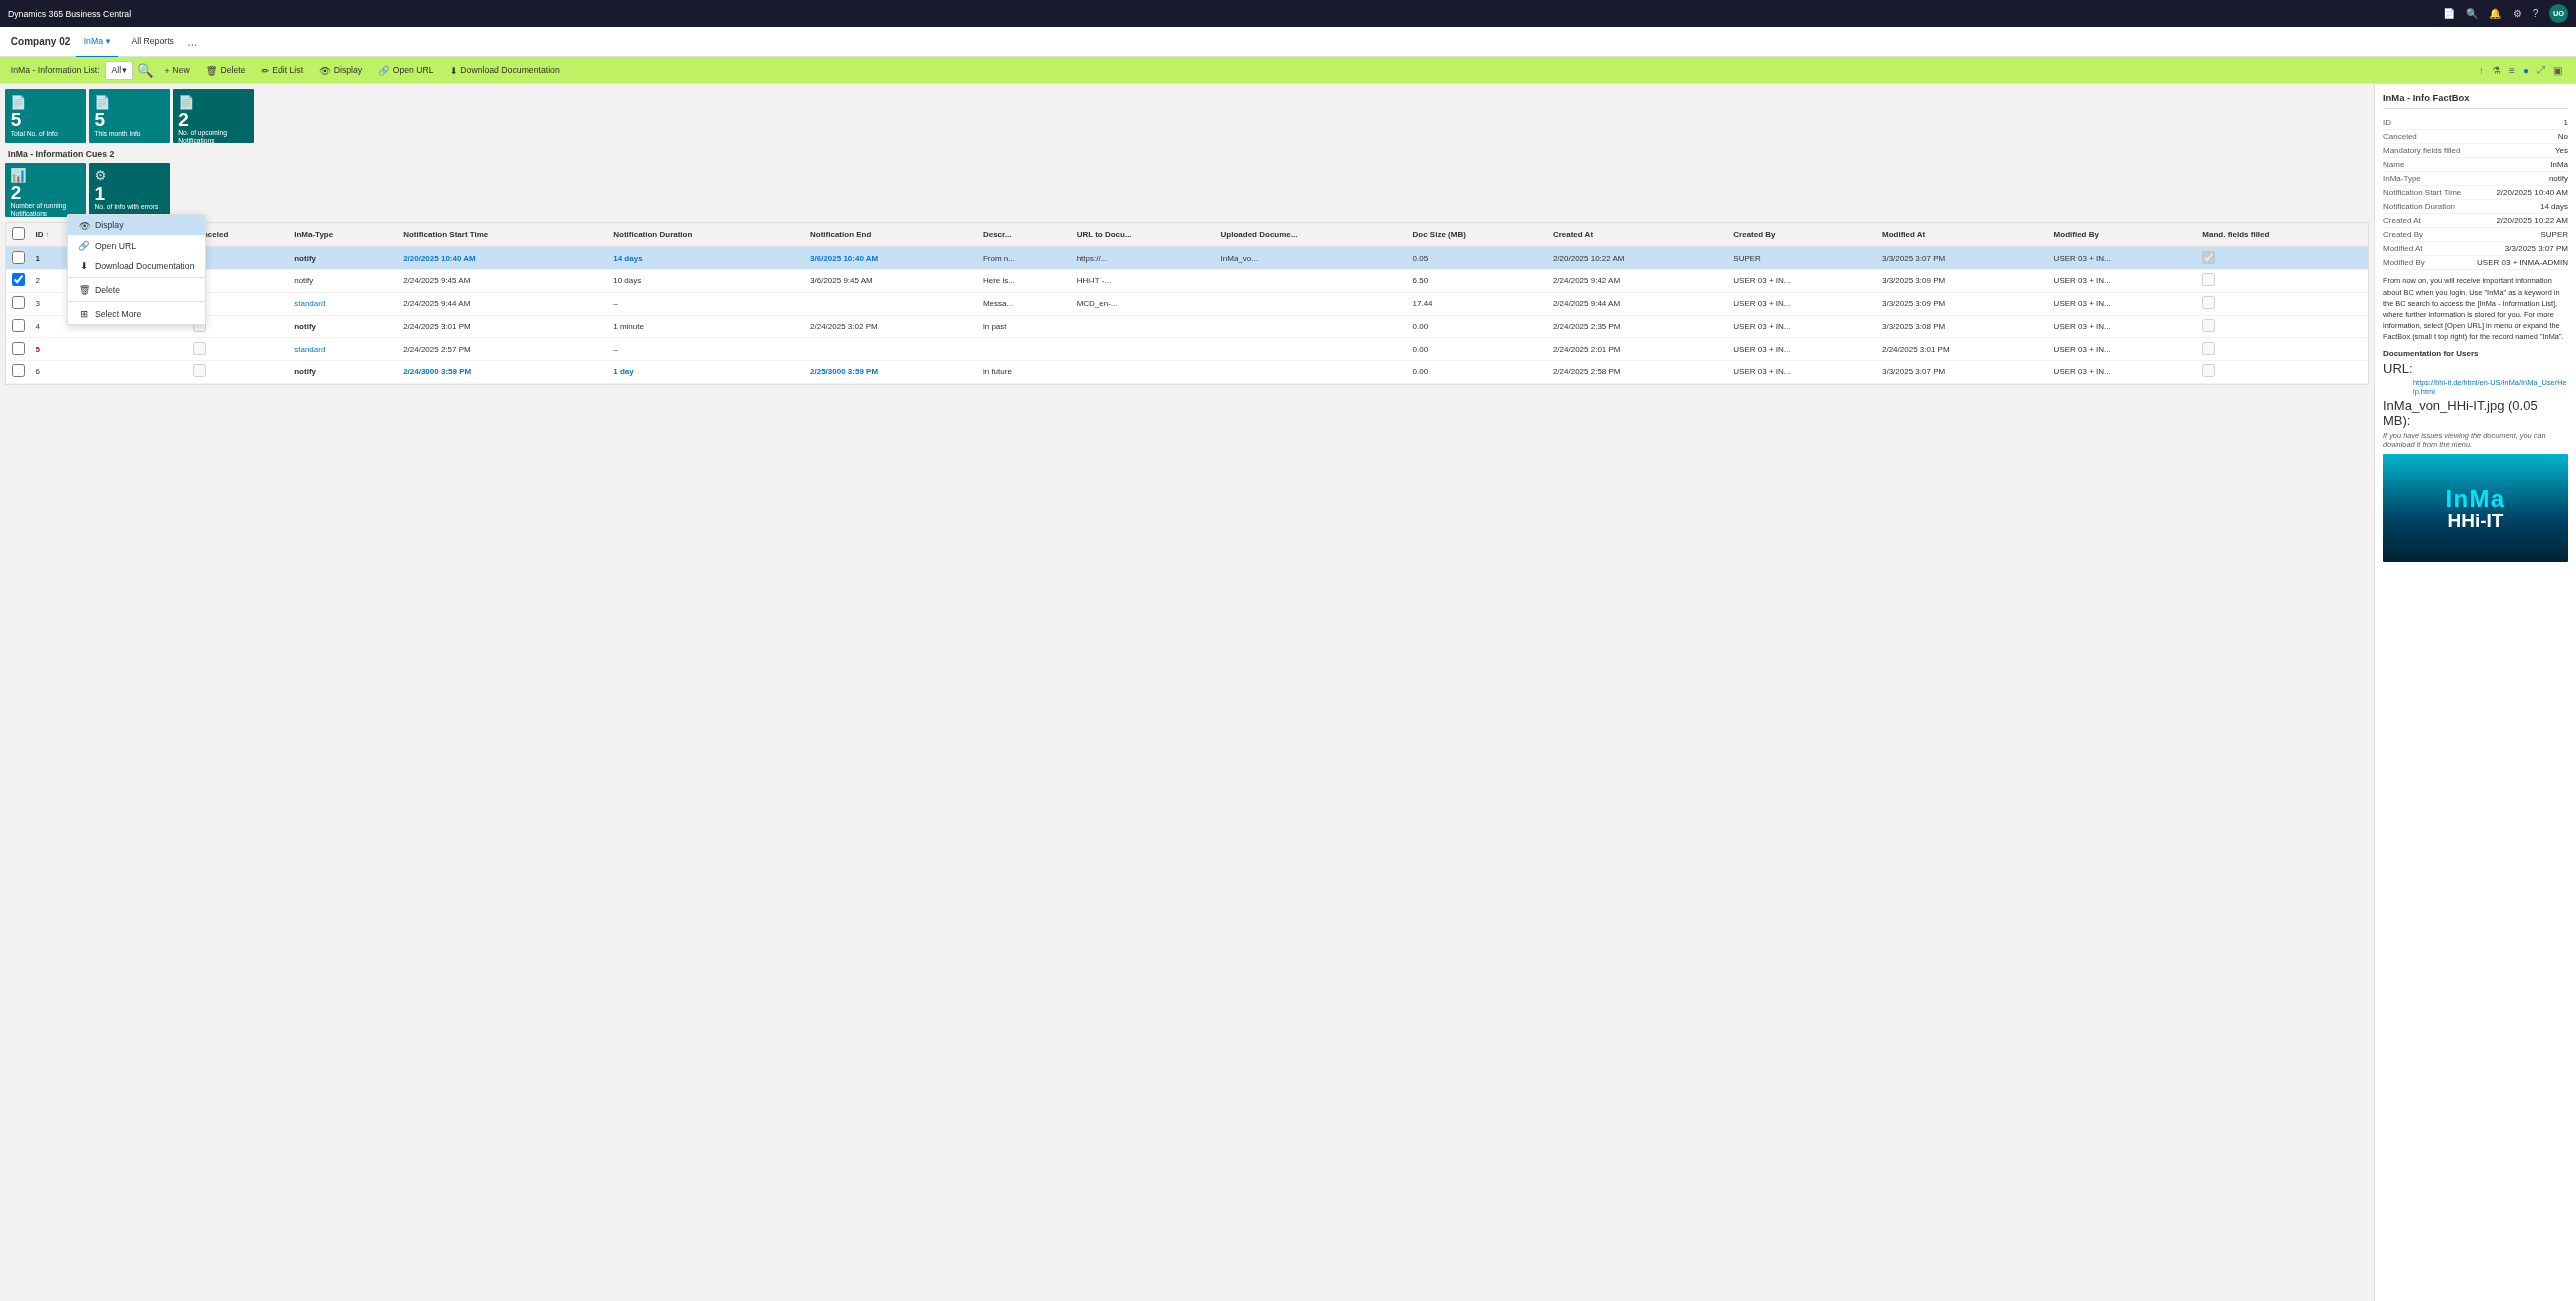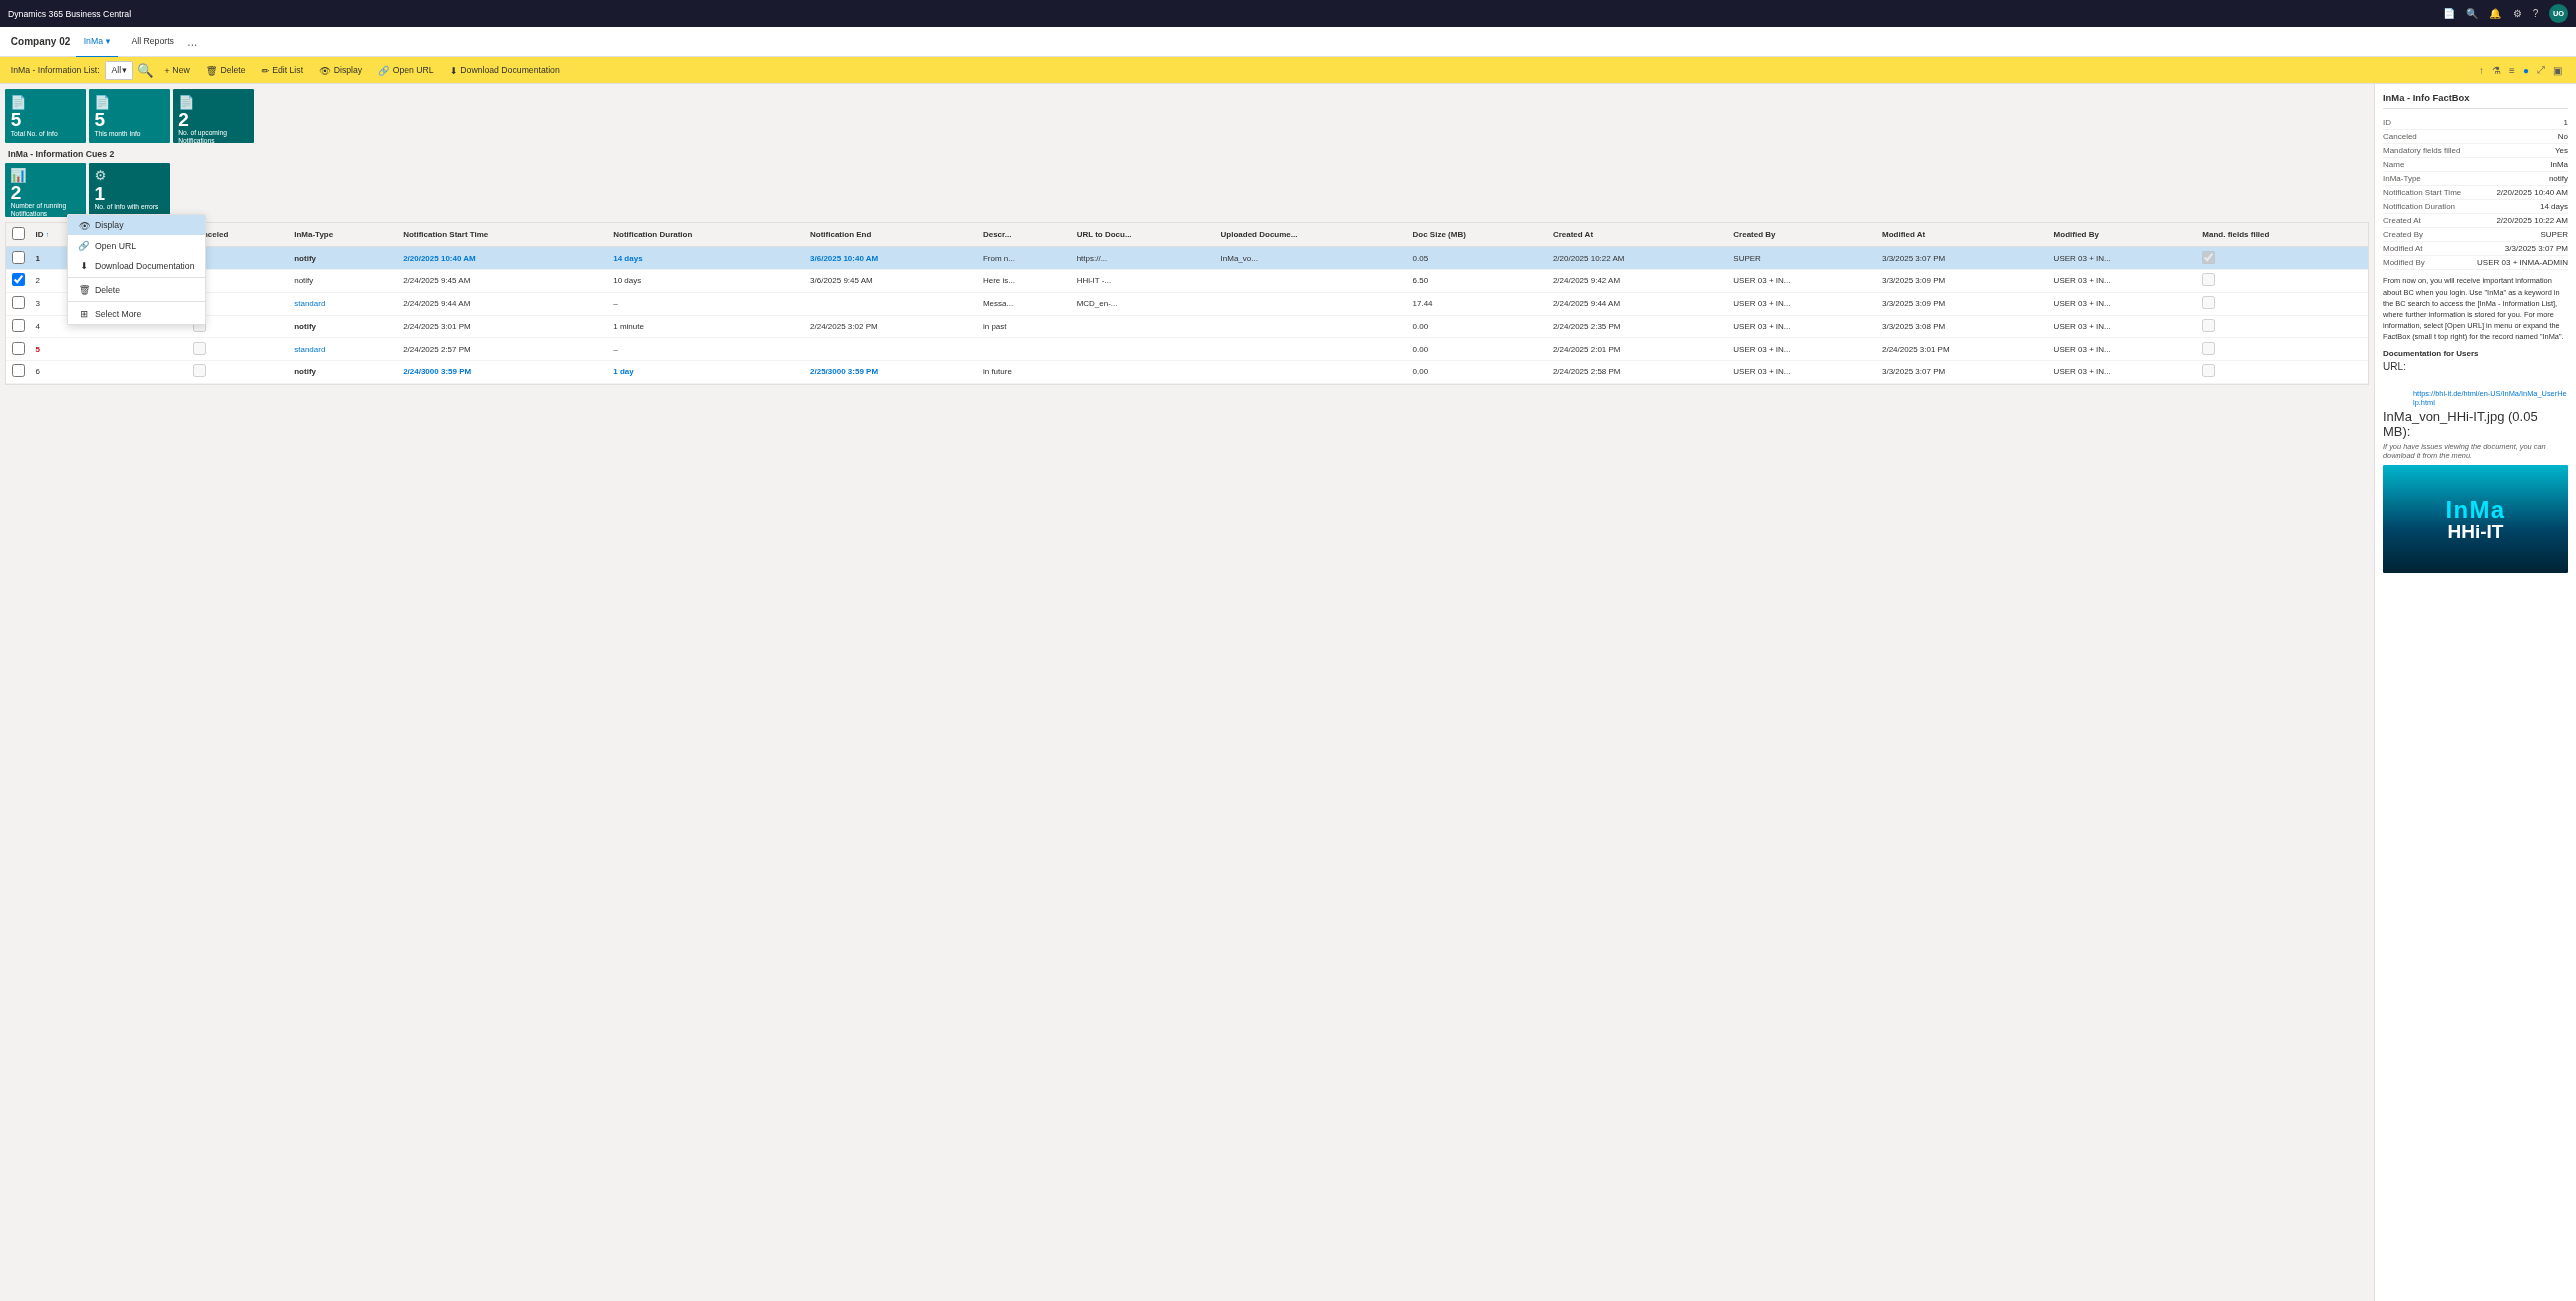--- a/index.html
+++ b/index.html
@@ -40,21 +40,21 @@
       display: flex; align-items: center; gap: 2.7px;
       padding: 0 8px; height: 30px;
       font-size: 8.7px; cursor: pointer; color: #323130;
       border-bottom: 1.3px solid transparent;
     }
     .nav-tab.active { border-bottom: 1.3px solid #0078d4; color: #0078d4; }
     .nav-more { font-size: 12px; color: #666; cursor: pointer; }
 
     
     .action-bar {
-      background: #fde047;
+      background: #bef264;
       height: 27px;
       display: flex;
       align-items: center;
       padding: 0 10.8px;
       border-bottom: 0.7px solid #e1dfdd;
       gap: 2.7px;
     }
     .action-bar-label { font-size: 8.7px; color: #323130; margin-right: 2.7px; }
     .action-bar-filter {
       display: flex; align-items: center; gap: 1.3px;
@@ -565,21 +565,21 @@
       <span class="factbox-value">3/3/2025 3:07 PM</span>
     </div>
     <div class="factbox-row">
       <span class="factbox-label">Modified By</span>
       <span class="factbox-value">USER 03 + INMA-ADMIN</span>
     </div>
 
     <div class="factbox-description">From now on, you will receive important information about BC when you login. Use "InMa" as a keyword in the BC search to access the [InMa - Information List], where further information is stored for you. For more information, select [Open URL] in menu or expand the FactBox (small t top right) for the record named "InMa".</div>
 
     <div class="doc-section-title">Documentation for Users</div>
-    <div style="font-size:10px;color:#323130;margin-bottom:17px;">URL:</div>
+    <div style="font-size:13px;color:#323130;margin-bottom:2px;">URL:</div>
     <div class="doc-url">https://bhi-it.de/html/en-US/InMa/InMa_UserHelp.html</div>
     <div class="doc-filename">InMa_von_HHi-IT.jpg (0.05 MB):</div>
     <div class="doc-note">If you have issues viewing the document, you can download it from the menu.</div>
 
     <div class="preview-image">
       <div class="preview-text-1">InMa</div>
       <div class="preview-text-2">HHi-IT</div>
     </div>
   </div>
 </div>

